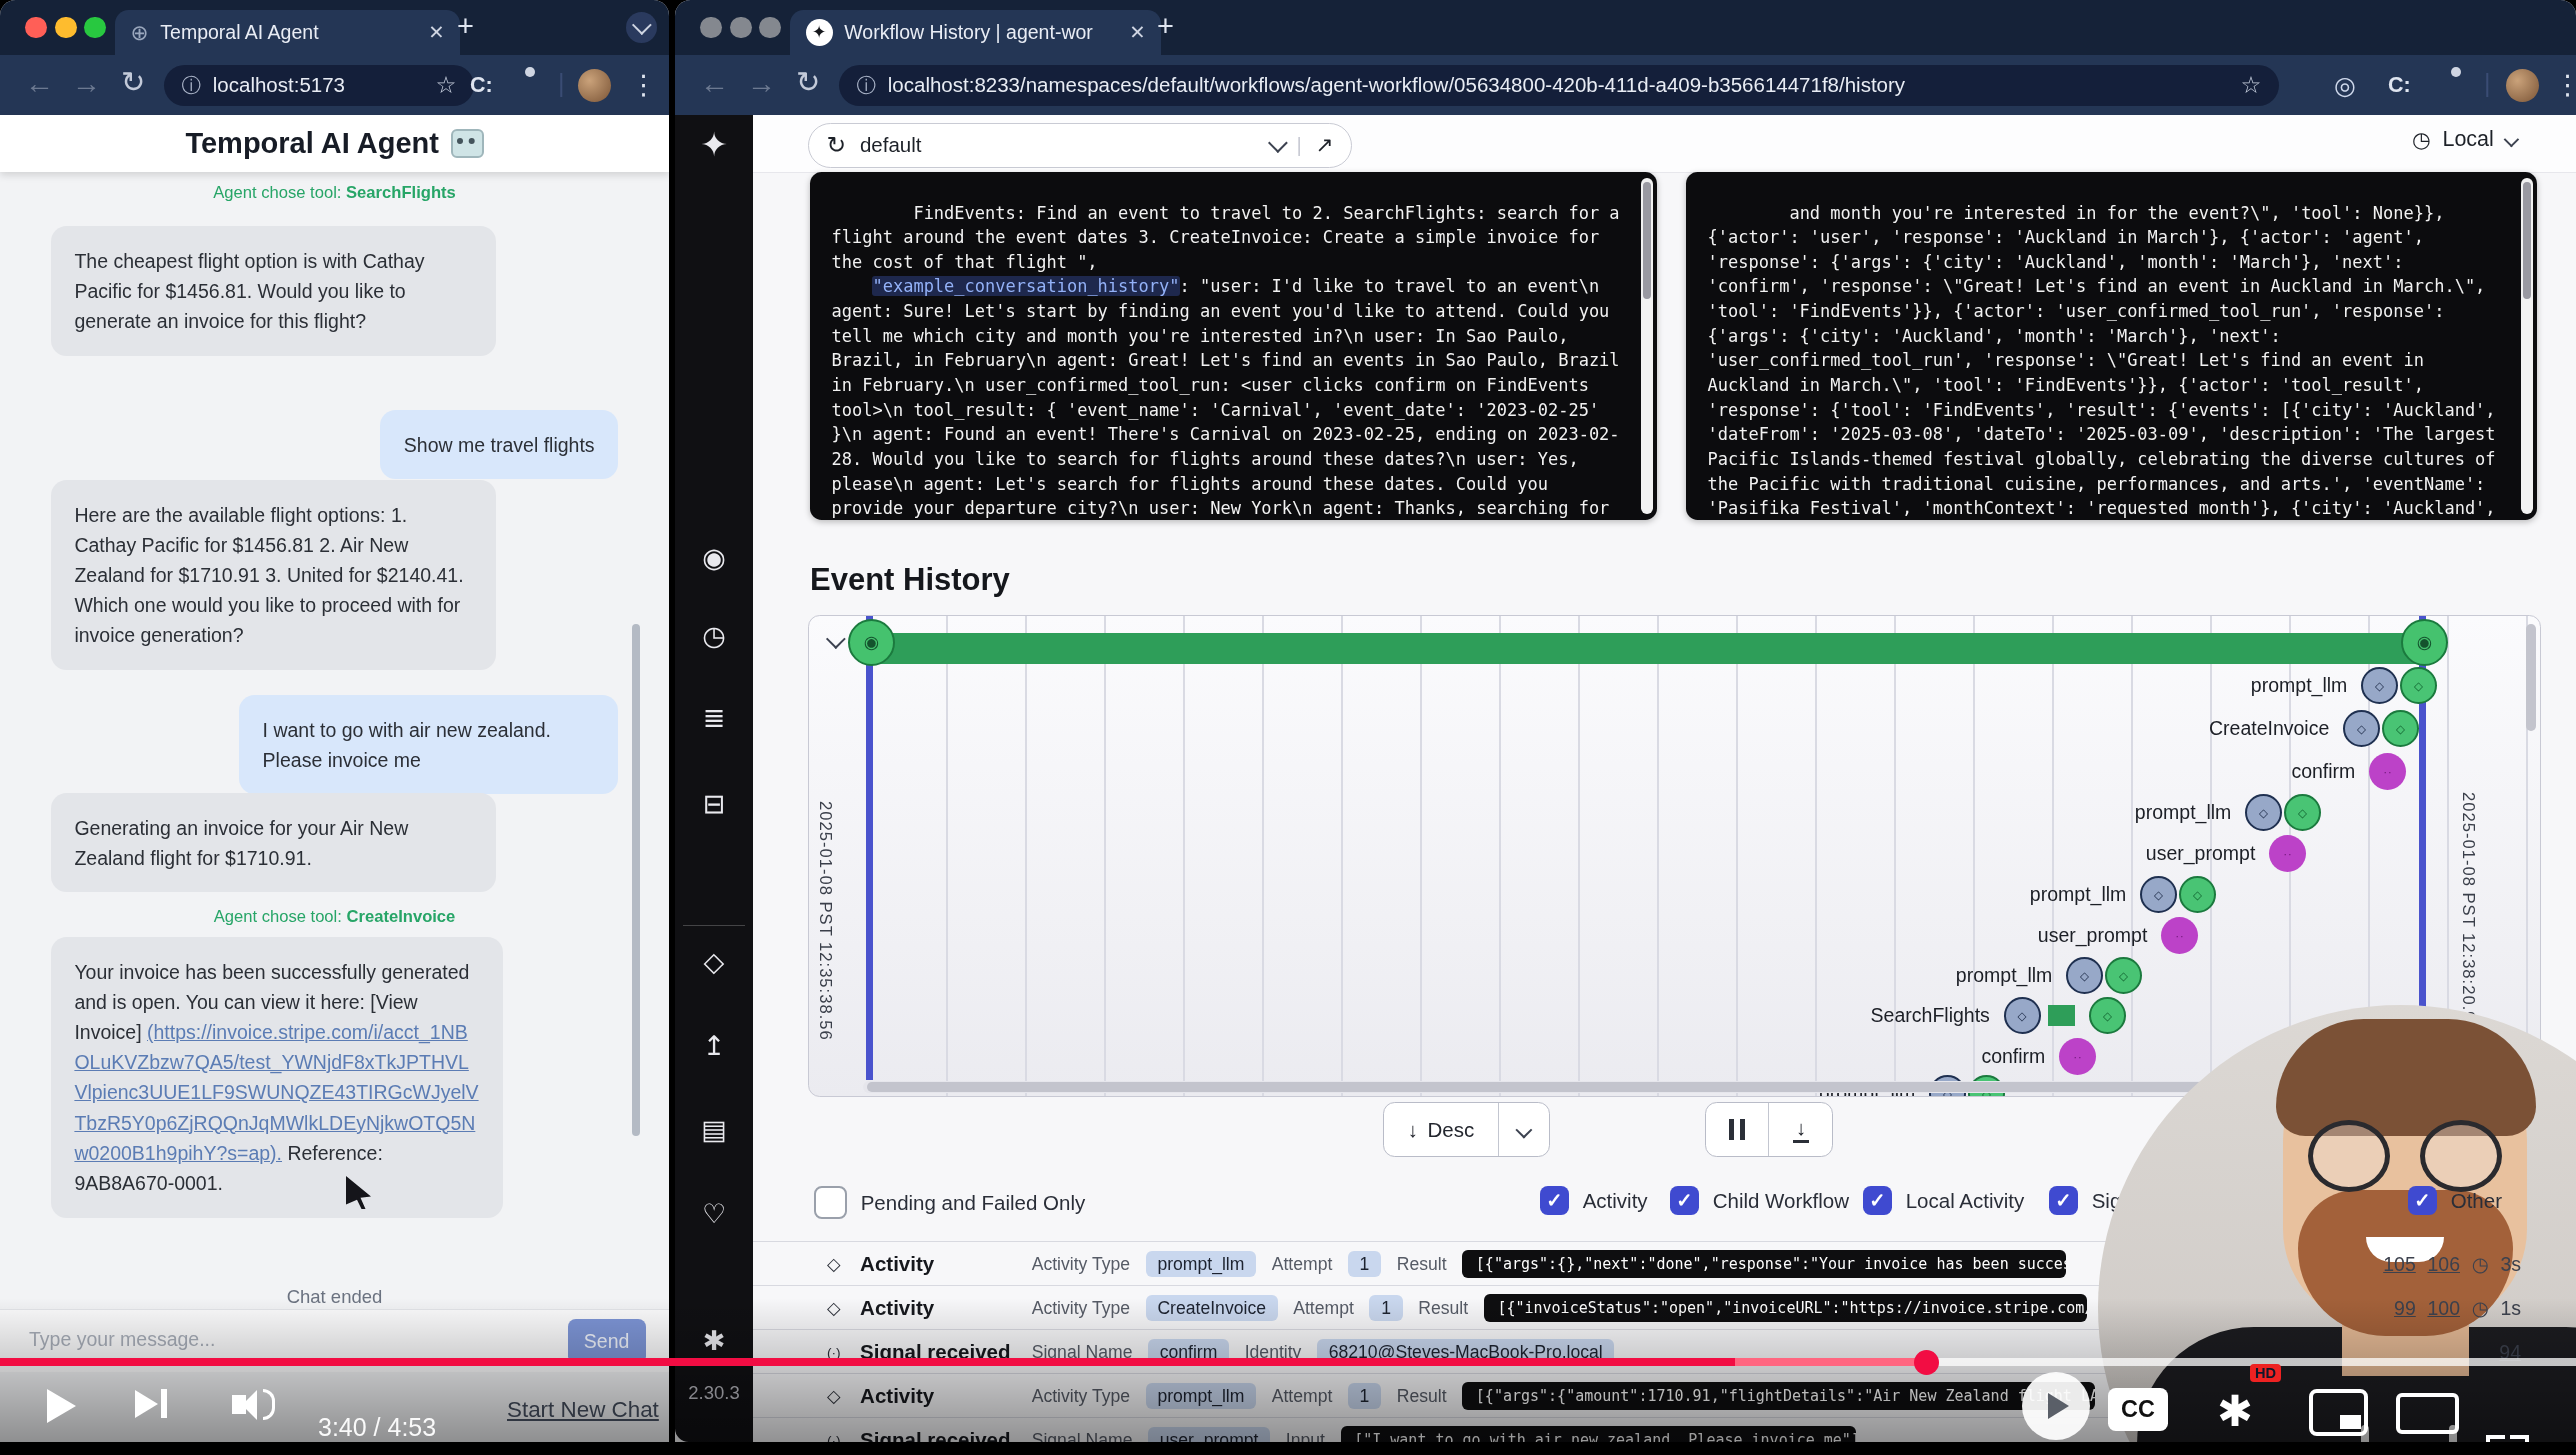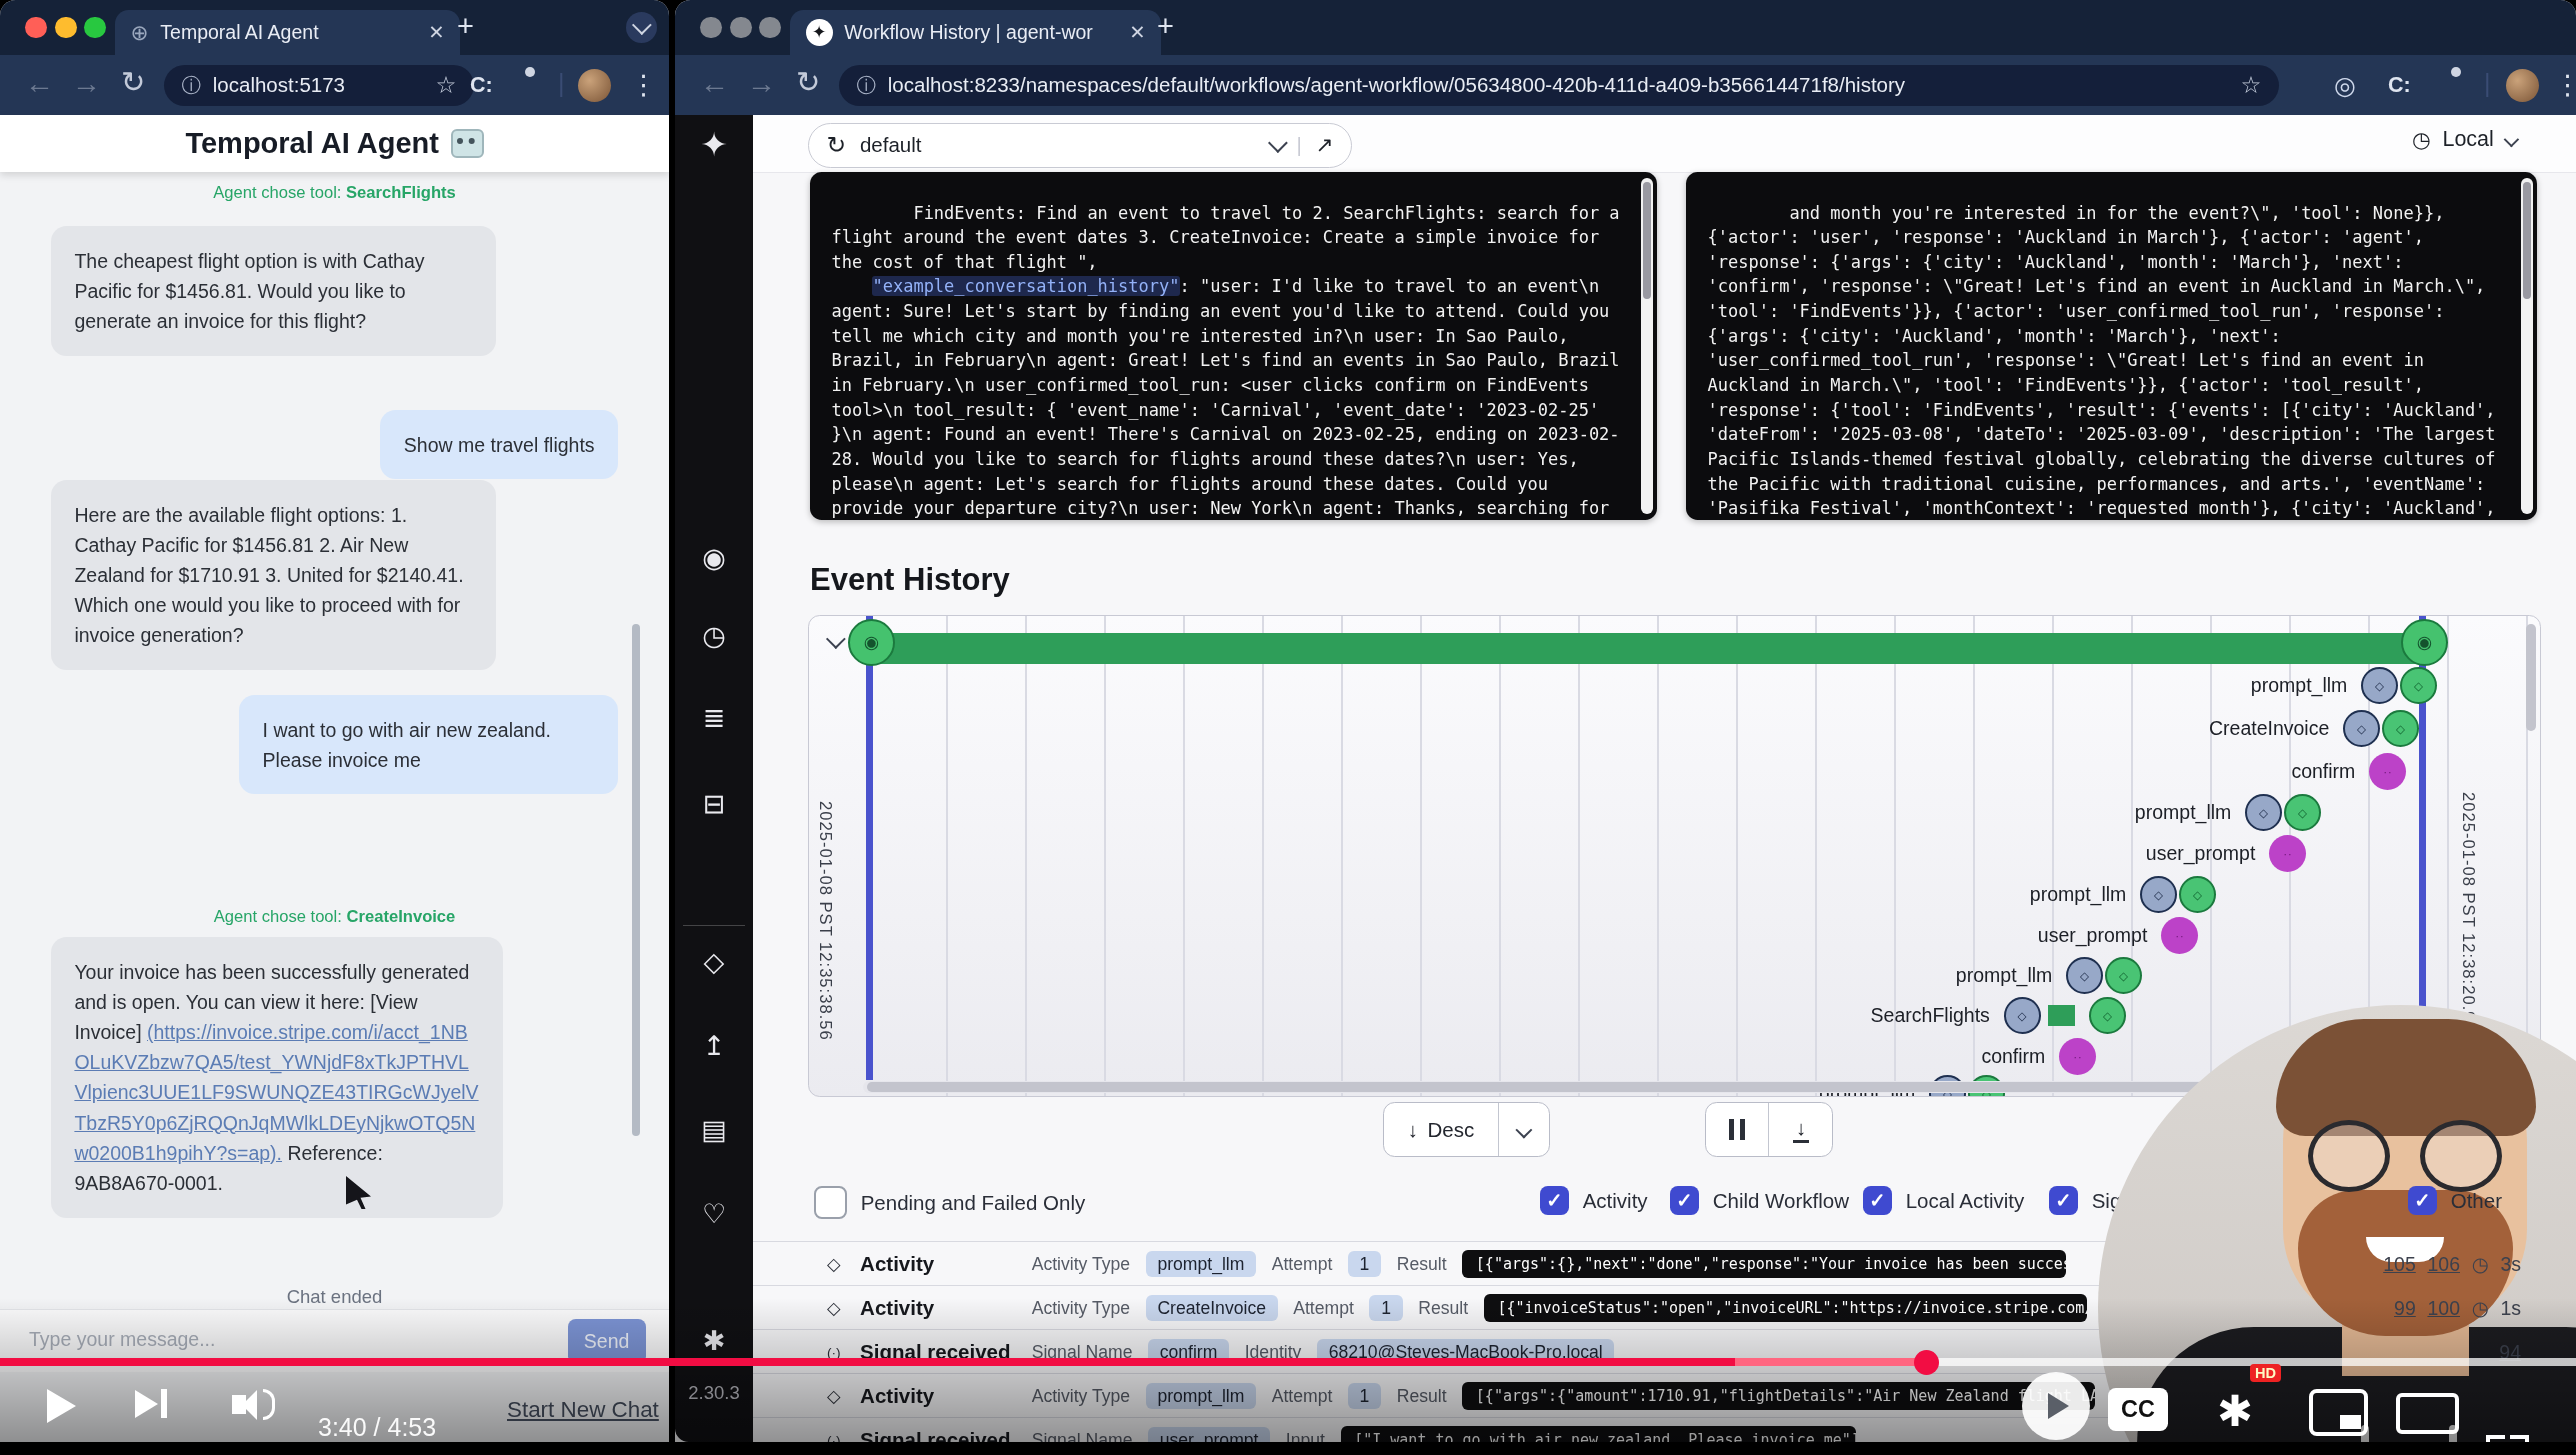--- a/index.html
+++ b/index.html
@@ -108,21 +108,21 @@
   
   .vgrad{position:absolute;left:0;right:0;top:1298px;height:158px;z-index:7;
          background:linear-gradient(rgba(0,0,0,0),rgba(0,0,0,.45));}
   .redbar{position:absolute;left:0;top:1358px;height:7.8px;width:2576px;z-index:9;
           background:linear-gradient(to right,#f20d43 0 1735px,#ff6680 1735px 1928px,rgba(255,255,255,.75) 1928px 2576px);}
   .scrub{position:absolute;left:1914px;top:1350px;width:25px;height:25px;border-radius:50%;background:#f20d43;z-index:9;}
   .vctl{position:absolute;z-index:9;color:#fff;}
   .vtime{font-size:25px;color:rgba(255,255,255,.95);}
   .ccbtn{width:60px;height:43px;background:#fff;border-radius:7.8px;color:#111;font-weight:bold;font-size:23.4px;
          display:flex;align-items:center;justify-content:center;}
-  .hdbadge{position:absolute;background:#e22;color:#fef9c3;font-size:14.6px;font-weight:bold;border-radius:3.9px;padding:1px 4.9px;}
+  .hdbadge{position:absolute;background:#e22;color:#0f172a;font-size:14.6px;font-weight:bold;border-radius:3.9px;padding:1px 4.9px;}
   .minip{width:51px;height:39px;border:4.9px solid #fff;border-radius:7.8px;position:relative;}
   .minip i{position:absolute;right:2.9px;bottom:2.9px;width:21.5px;height:14.6px;background:#fff;}
   .theat{width:55px;height:33px;border:4.9px solid #fff;border-radius:5.9px;}
   .fsc{position:relative;width:43px;height:43px;}
   .fsc span{position:absolute;width:14.6px;height:14.6px;border:4.9px solid #fff;}
   .fsc .a{left:0;top:0;border-right:none;border-bottom:none;}
   .fsc .b{right:0;top:0;border-left:none;border-bottom:none;}
   .blackstrip{position:absolute;left:0;right:0;top:1442px;height:13.7px;background:#000;z-index:10;}
   .cursor{position:absolute;left:346px;top:1176px;width:25px;height:33px;z-index:11;background:#15151a;
           clip-path:polygon(0 0,100% 62%,58% 66%,78% 100%,62% 100%,44% 72%,0 86%);}
@@ -174,20 +174,21 @@
         <span>Temporal AI Agent</span>
         <span class="robot"></span>
       </div>
       <div class="toolmsg" style="top:68px;">
         <span>Agent chose tool: </span><b>SearchFlights</b>
       </div>
       <div class="bub bub-bot" style="left:51px;top:111px;width:398px;">The cheapest flight option is with Cathay Pacific for $1456.81. Would you like to generate an invoice for this flight?</div>
       <div class="bub bub-user" style="right:51px;top:295px;">Show me travel flights</div>
       <div class="bub bub-bot" style="left:51px;top:365px;width:398px;">Here are the available flight options: 1. Cathay Pacific for $1456.81 2. Air New Zealand for $1710.91 3. United for $2140.41. Which one would you like to proceed with for invoice generation?</div>
       <div class="bub bub-user" style="right:51px;top:580px;width:332px;">I want to go with air new zealand. Please invoice me</div>
+      <div class="bub bub-bot" style="left:51px;top:678px;width:398px;">Generating an invoice for your Air New Zealand flight for $1710.91.</div>
       <div class="toolmsg" style="top:792px;">
         <span>Agent chose tool: </span><b>CreateInvoice</b>
       </div>
       <div class="bub bub-bot" style="left:51px;top:822px;width:405px;">
         <span>Your invoice has been successfully generated and is open. You can view it here: [View Invoice] </span><a class="chat-link">(https://invoice.stripe.com/i/acct_1NBOLuKVZbzw7QA5/test_YWNjdF8xTkJPTHVLVlpienc3UUE1LF9SWUNQZE43TIRGcWJyelVTbzR5Y0p6ZjRQQnJqMWlkLDEyNjkwOTQ5Nw0200B1h9pihY?s=ap).</a><span> Reference: 9AB8A670-0001.</span>
       </div>
       <div class="chat-ended" style="top:1171px;">Chat ended</div>
       <div class="inputbar" style="top:1194px;">
         <span class="ph">Type your message...</span>
         <div class="sendbtn">Send</div>

